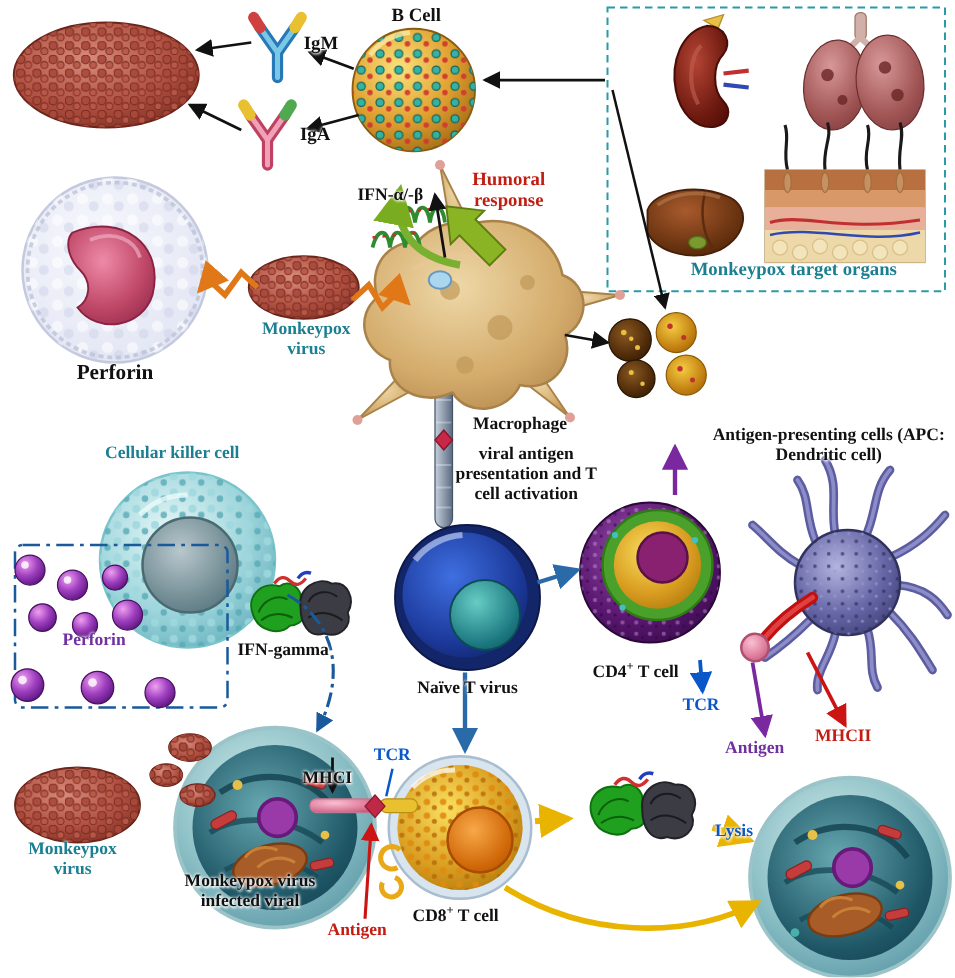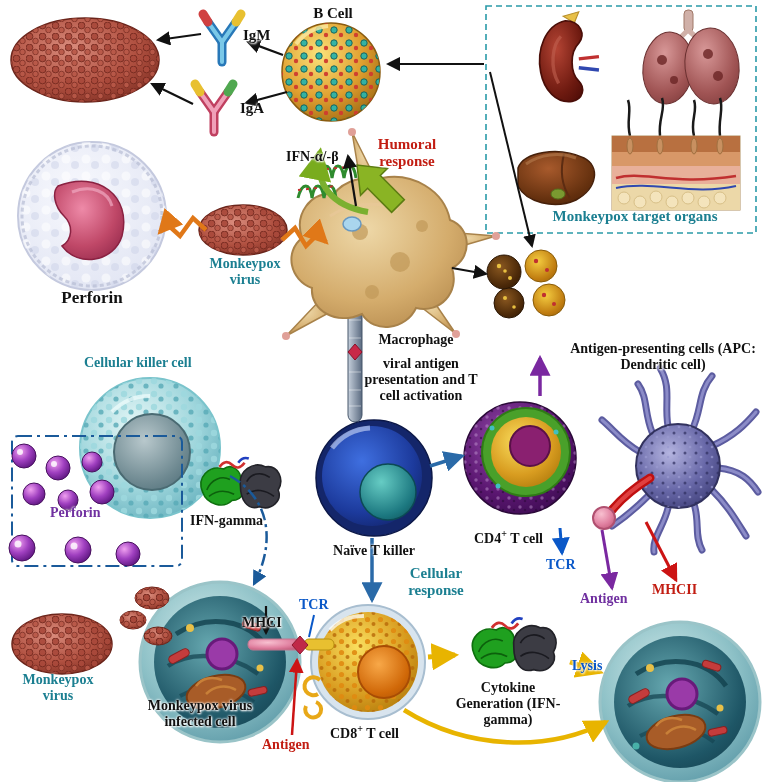--- a/index.html
+++ b/index.html
@@ -501,28 +501,26 @@
 <div class="lab red s15" style="left:356px;top:136px;width:102px">Humoral response</div>
 <div class="lab s16" style="left:30px;top:288px;width:124px">Perforin</div>
 <div class="lab teal" style="left:194px;top:256px;width:102px">Monkeypox virus</div>
 <div class="lab" style="left:366px;top:332px;width:100px">Macrophage</div>
 <div class="lab" style="left:568px;top:341px;width:190px">Antigen-presenting cells (APC: Dendritic cell)</div>
 <div class="lab teal s15" style="left:532px;top:208px;width:206px">Monkeypox target organs</div>
 <div class="lab" style="left:364px;top:356px;width:114px">viral antigen presentation and T cell activation</div>
 <div class="lab teal nw" style="left:84px;top:355px">Cellular killer cell</div>
 <div class="lab purple nw" style="left:50px;top:505px">Perforin</div>
 <div class="lab nw" style="left:190px;top:513px">IFN-gamma</div>
-<div class="lab" style="left:324px;top:543px;width:100px">Naïve T killer</div>
+<div class="lab" style="left:324px;top:543px;width:100px">Naïve T virus</div>
 <div class="lab nw" style="left:474px;top:528px"><span>CD4</span><sup>+</sup><span> T cell</span></div>
 <div class="lab blue nw" style="left:546px;top:557px">TCR</div>
 <div class="lab purple nw" style="left:580px;top:591px">Antigen</div>
 <div class="lab red nw" style="left:652px;top:582px">MHCII</div>
-<div class="lab teal s15" style="left:396px;top:565px;width:80px">Cellular response</div>
 <div class="lab nw" style="left:242px;top:615px">MHCI</div>
 <div class="lab blue nw" style="left:299px;top:597px">TCR</div>
 <div class="lab nw" style="left:330px;top:723px"><span>CD8</span><sup>+</sup><span> T cell</span></div>
 <div class="lab red nw" style="left:262px;top:737px">Antigen</div>
 <div class="lab teal" style="left:6px;top:672px;width:104px">Monkeypox virus</div>
-<div class="lab" style="left:134px;top:698px;width:132px">Monkeypox virus infected cell</div>
-<div class="lab" style="left:446px;top:680px;width:124px">Cytokine Generation (IFN-gamma)</div>
+<div class="lab" style="left:134px;top:698px;width:132px">Monkeypox virus infected viral</div>
 <div class="lab blue nw" style="left:572px;top:658px">Lysis</div>
 
 </div>
 
 </body></html>

